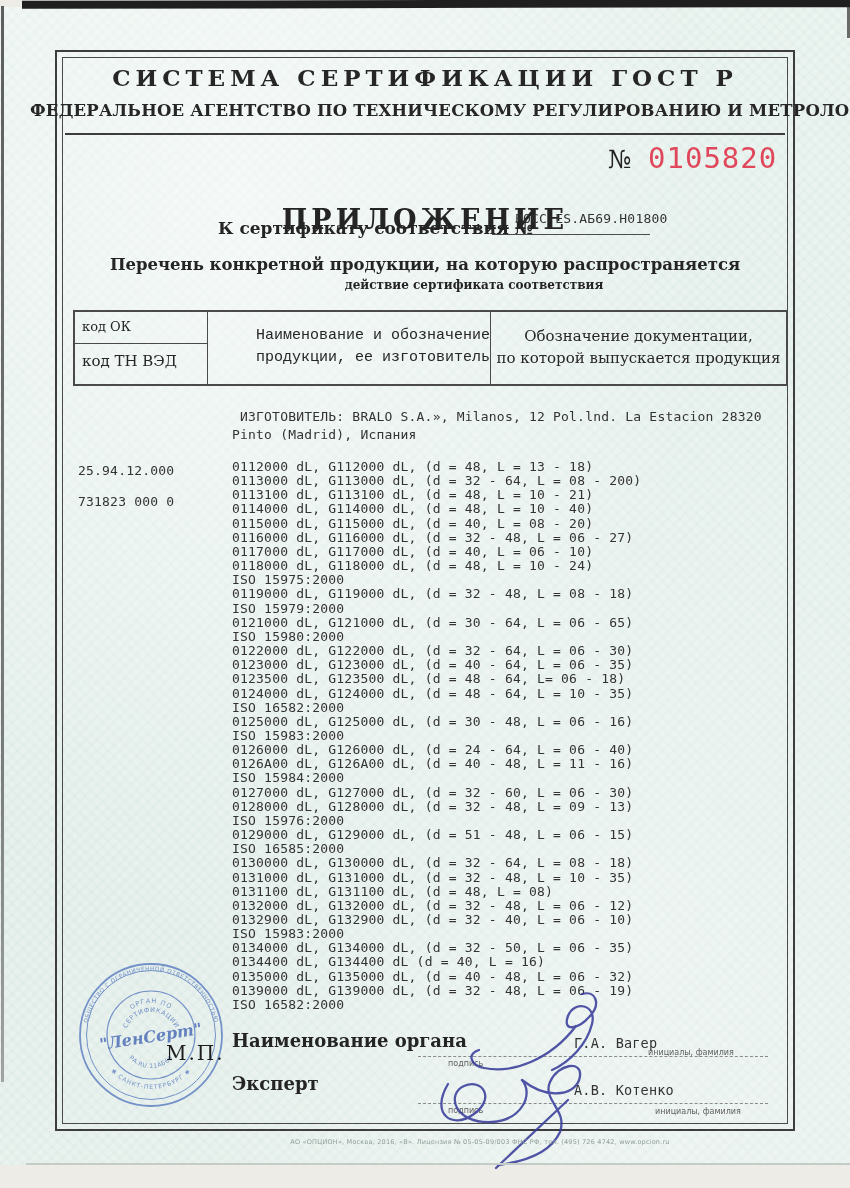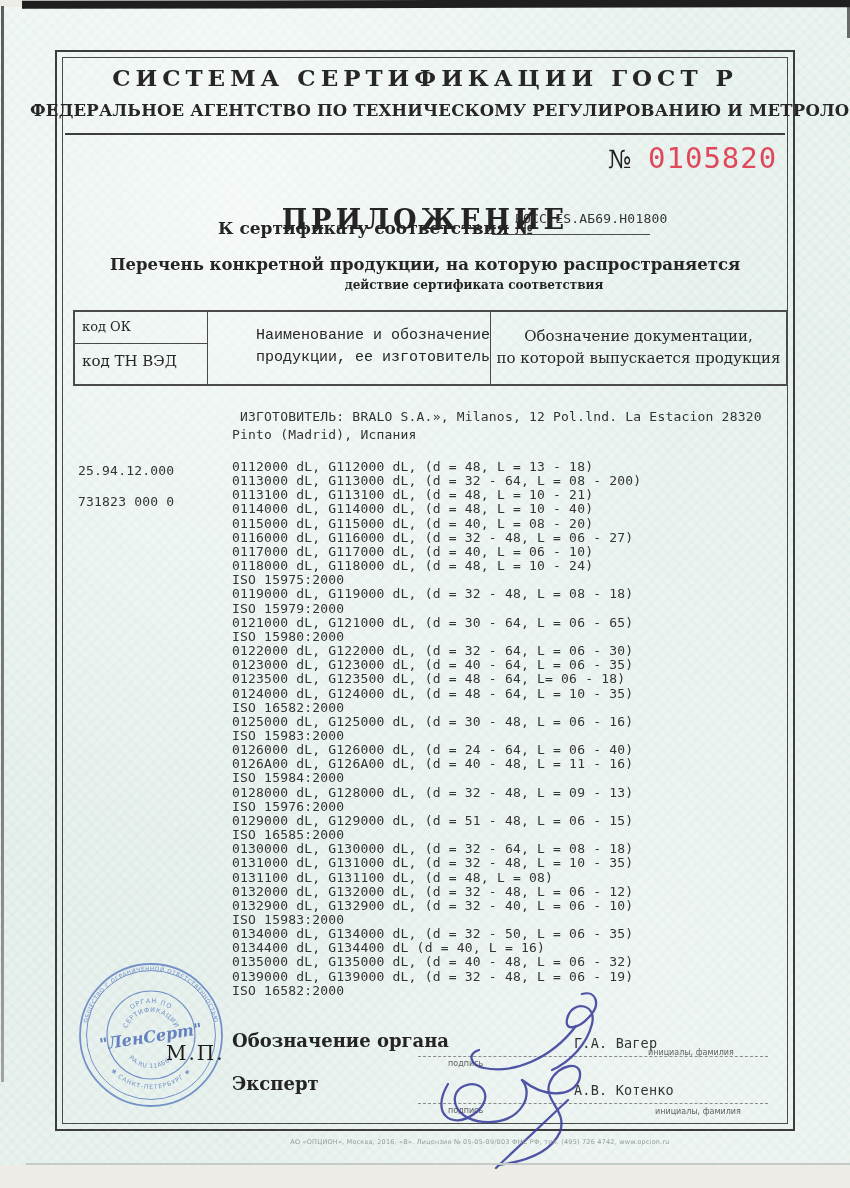--- a/index.html
+++ b/index.html
@@ -146,38 +146,39 @@
       <div class="prod-line">0122000 dL, G122000 dL, (d = 32 - 64, L = 06 - 30)</div>
       <div class="prod-line">0123000 dL, G123000 dL, (d = 40 - 64, L = 06 - 35)</div>
       <div class="prod-line">0123500 dL, G123500 dL, (d = 48 - 64, L= 06 - 18)</div>
       <div class="prod-line">0124000 dL, G124000 dL, (d = 48 - 64, L = 10 - 35)</div>
       <div class="prod-line">ISO 16582:2000</div>
       <div class="prod-line">0125000 dL, G125000 dL, (d = 30 - 48, L = 06 - 16)</div>
       <div class="prod-line">ISO 15983:2000</div>
       <div class="prod-line">0126000 dL, G126000 dL, (d = 24 - 64, L = 06 - 40)</div>
       <div class="prod-line">0126A00 dL, G126A00 dL, (d = 40 - 48, L = 11 - 16)</div>
       <div class="prod-line">ISO 15984:2000</div>
+      <div class="prod-line">0127000 dL, G127000 dL, (d = 32 - 60, L = 06 - 30)</div>
       <div class="prod-line">0128000 dL, G128000 dL, (d = 32 - 48, L = 09 - 13)</div>
       <div class="prod-line">ISO 15976:2000</div>
       <div class="prod-line">0129000 dL, G129000 dL, (d = 51 - 48, L = 06 - 15)</div>
       <div class="prod-line">ISO 16585:2000</div>
       <div class="prod-line">0130000 dL, G130000 dL, (d = 32 - 64, L = 08 - 18)</div>
       <div class="prod-line">0131000 dL, G131000 dL, (d = 32 - 48, L = 10 - 35)</div>
       <div class="prod-line">0131100 dL, G131100 dL, (d = 48, L = 08)</div>
       <div class="prod-line">0132000 dL, G132000 dL, (d = 32 - 48, L = 06 - 12)</div>
       <div class="prod-line">0132900 dL, G132900 dL, (d = 32 - 40, L = 06 - 10)</div>
       <div class="prod-line">ISO 15983:2000</div>
       <div class="prod-line">0134000 dL, G134000 dL, (d = 32 - 50, L = 06 - 35)</div>
       <div class="prod-line">0134400 dL, G134400 dL (d = 40, L = 16)</div>
       <div class="prod-line">0135000 dL, G135000 dL, (d = 40 - 48, L = 06 - 32)</div>
       <div class="prod-line">0139000 dL, G139000 dL, (d = 32 - 48, L = 06 - 19)</div>
       <div class="prod-line">ISO 16582:2000</div>
     </div>
 
-  <div class="abs role1">Обозначение органа</div>
+  <div class="abs role1">Наименование органа</div>
   <div class="abs sig-line1"></div>
   <div class="abs cap cap-sign1">подпись</div>
   <div class="abs name1 mono">Г.А. Вагер</div>
   <div class="abs cap cap-name1">инициалы, фамилия</div>
 
   <div class="abs role2">Эксперт</div>
   <div class="abs sig-line2"></div>
   <div class="abs cap cap-sign2">подпись</div>
   <div class="abs name2 mono">А.В. Котенко</div>
   <div class="abs cap cap-name2">инициалы, фамилия</div>

